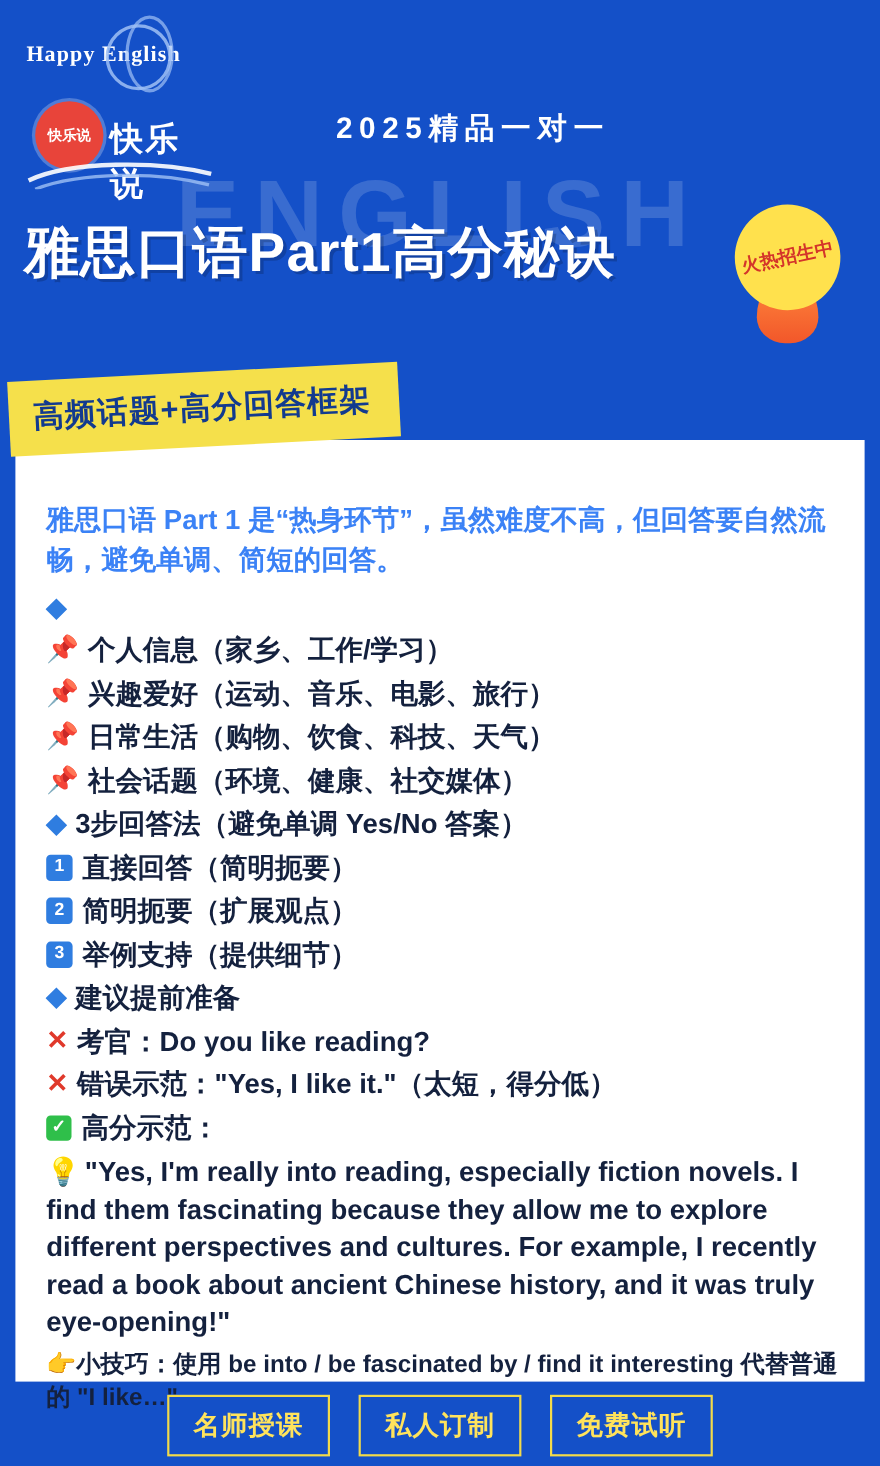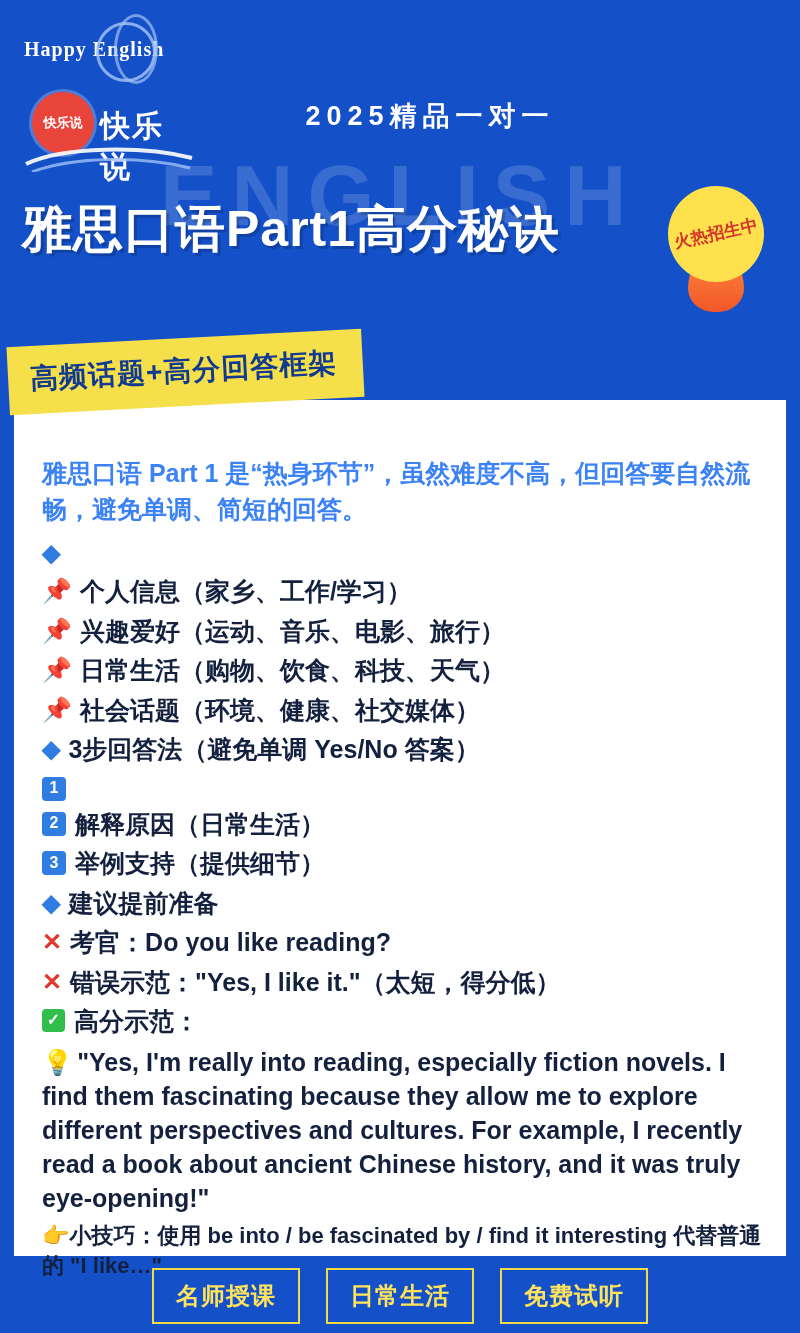--- a/index.html
+++ b/index.html
@@ -324,24 +324,25 @@
     <div class="row">
       <span class="bullet b-pin">📌</span>
       <span>社会话题（环境、健康、社交媒体）</span>
     </div>
     <div class="row">
       <span class="bullet b-diamond">◆</span>
       <span>3步回答法（避免单调 Yes/No 答案）</span>
     </div>
     <div class="row">
       <span class="num">1</span>
+      <span>直接回答（简明扼要）</span>
     </div>
     <div class="row">
       <span class="num">2</span>
-      <span>解释原因（日常生活）</span>
+      <span>简明扼要（扩展观点）</span>
     </div>
     <div class="row">
       <span class="num">3</span>
       <span>举例支持（提供细节）</span>
     </div>
     <div class="row">
       <span class="bullet b-diamond">◆</span>
       <span>建议提前准备</span>
     </div>
     <div class="row">
@@ -358,15 +359,15 @@
     </div>
 
     <p class="para"><span class="lead">💡</span><span>"Yes, I'm really into reading, especially fiction novels. I find them fascinating because they allow me to explore different perspectives and cultures. For example, I recently read a book about ancient Chinese history, and it was truly eye-opening!"</span></p>
 
     <p class="tip"><span class="lead">👉</span><span>小技巧：使用 be into / be fascinated by / find it interesting 代替普通的 "I like…"</span></p>
   </div>
 </div>
 
 <div class="footer">
   <div class="footer-btn">名师授课</div>
-  <div class="footer-btn">日常生活</div>
+  <div class="footer-btn">私人订制</div>
   <div class="footer-btn">免费试听</div>
 </div>
 
 </body></html>

